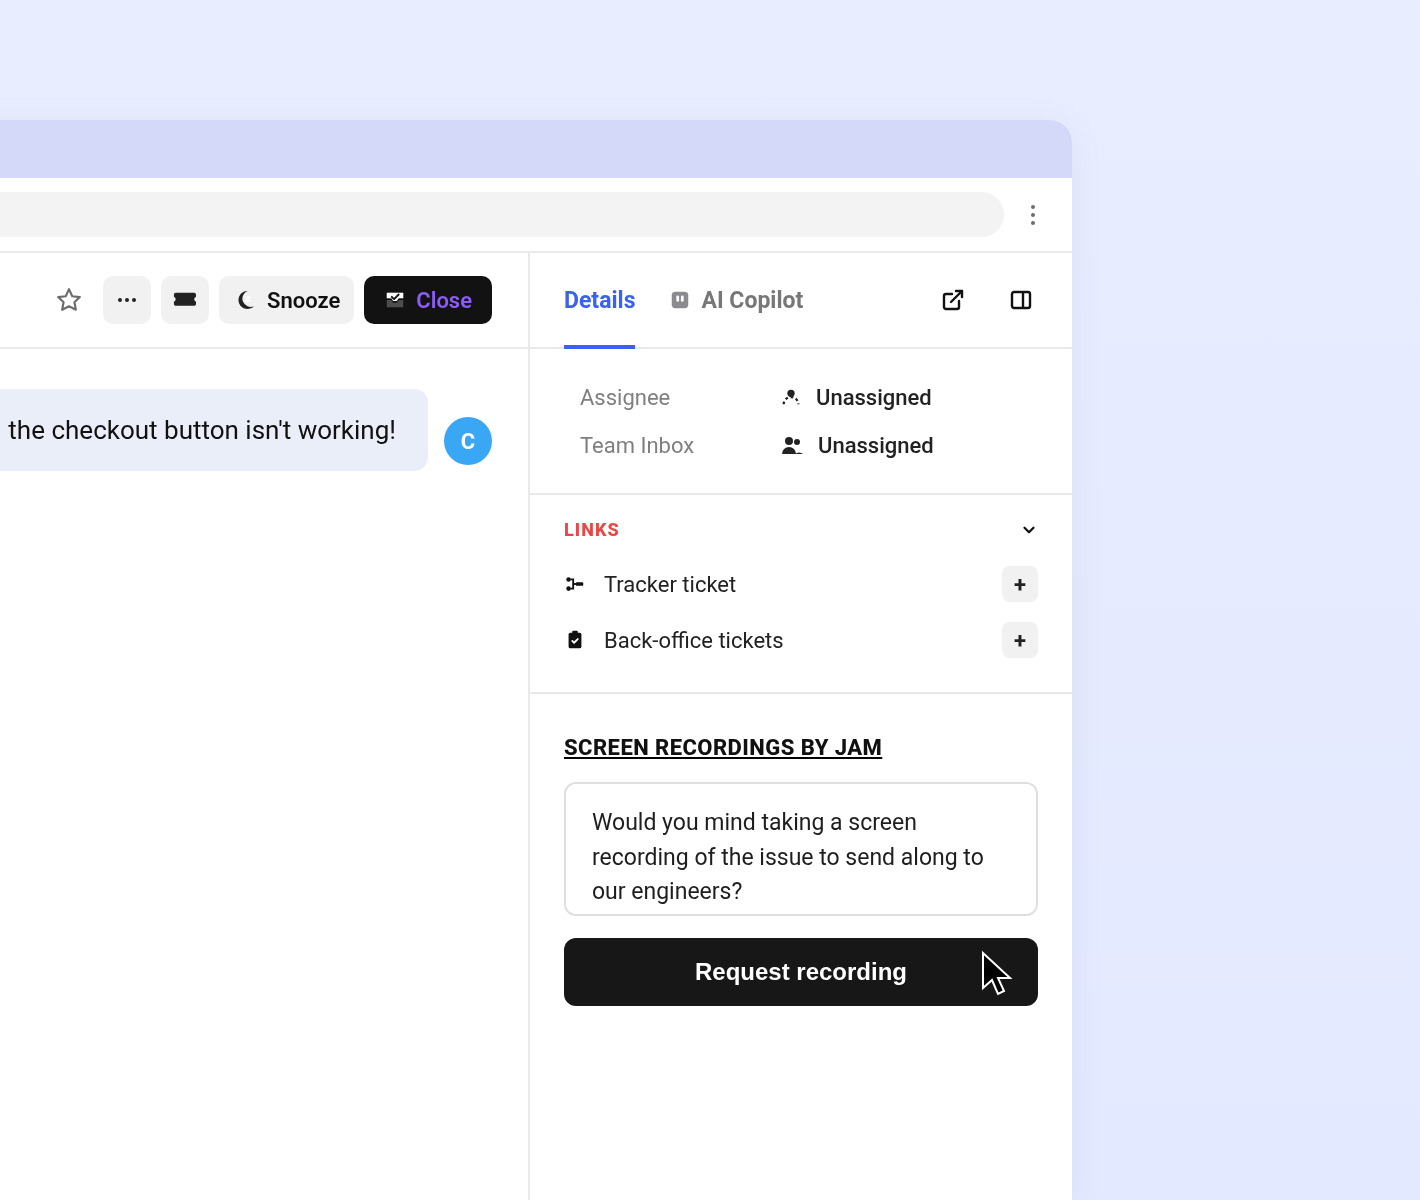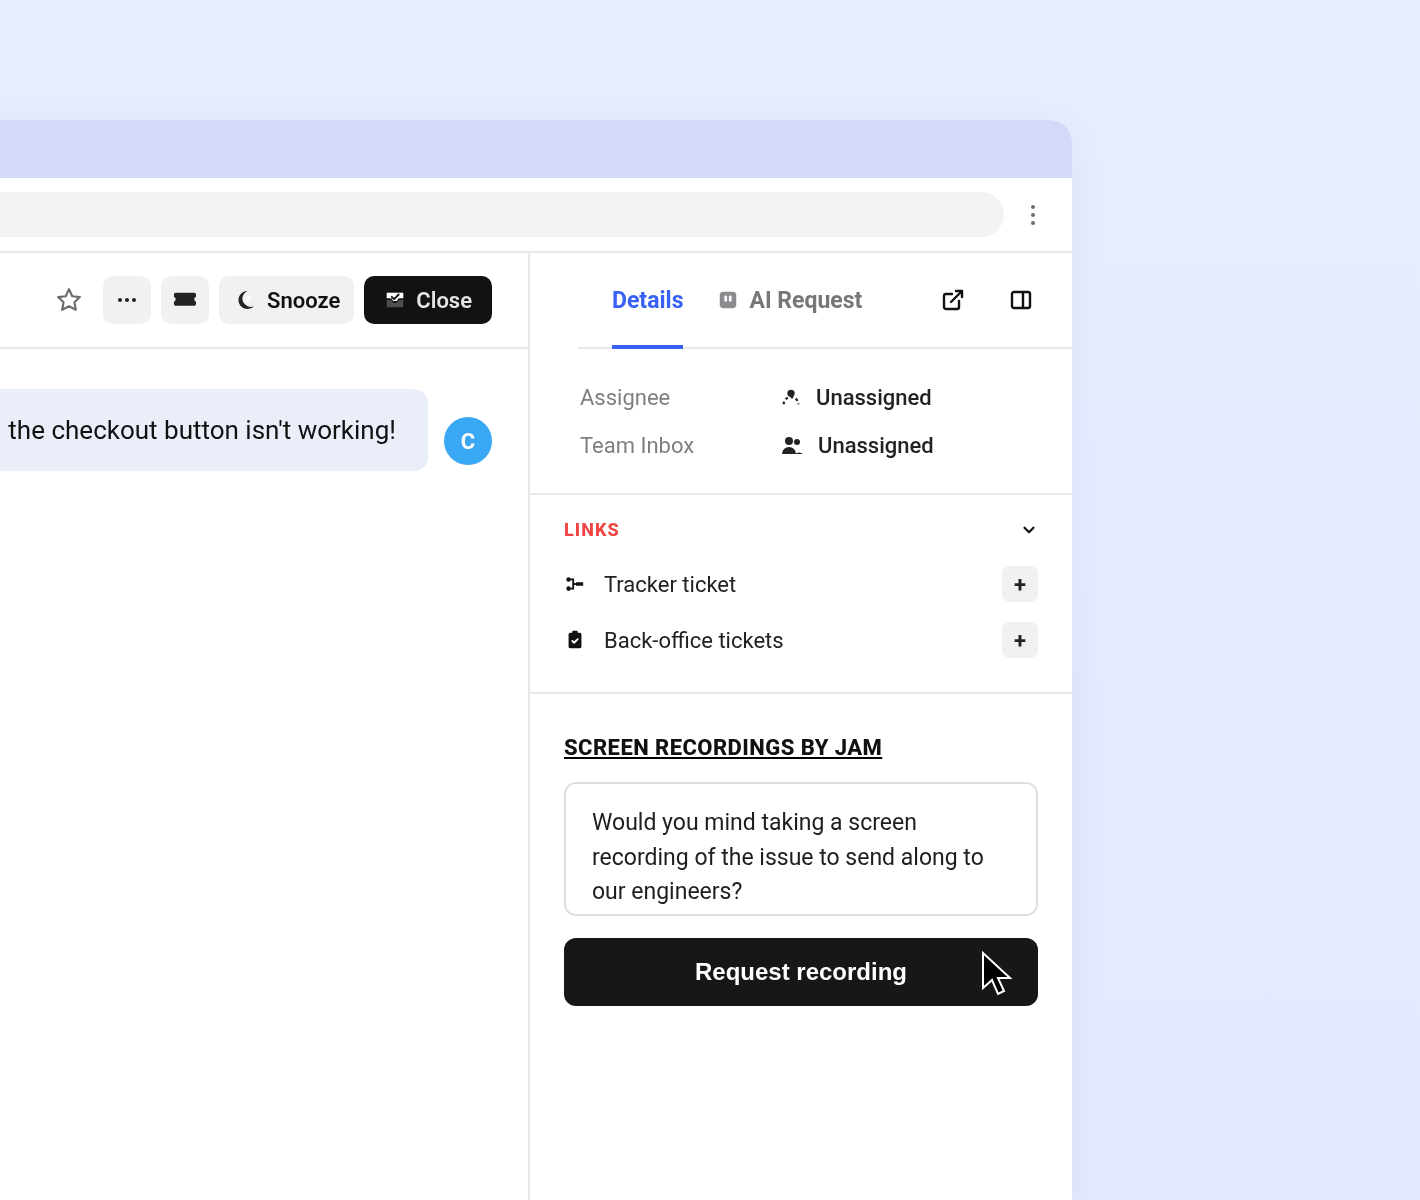--- a/index.html
+++ b/index.html
@@ -76,21 +76,21 @@
     justify-content: center;
     font-size: 22px;
     font-weight: 600;
     color: #111;
     padding: 0 14px;
     gap: 10px;
   }
   .tbtn.bare { background: transparent; padding: 0 10px; }
   .tbtn.grey { background: #f1f1f1; }
   .tbtn.icon-only { width: 48px; padding: 0; }
-  .tbtn.dark { background: #121212; color: #e5e5e5; padding: 8px 20px; }
+  .tbtn.dark { background: #121212; color: #8b5cf6; padding: 8px 20px; }
   .tbtn svg { display: block; }
 
   .conversation {
     padding: 40px 36px;
     display: flex;
     flex-direction: column;
     align-items: flex-end;
   }
   .bubble-row {
     display: flex;
@@ -121,21 +121,20 @@
     display: flex;
     flex-direction: column;
   }
   .tabs-row {
     height: 96px;
     display: flex;
     align-items: center;
     padding: 0 34px;
     gap: 34px;
     border-bottom: 2px solid #e9e9eb;
-    margin-left: 48px;
   }
   .tab {
     display: inline-flex; align-items: center; gap: 10px;
     font-size: 23px; font-weight: 700; color: #777;
     height: 100%;
   }
   .tab.active { color: #3861f6; position: relative; }
   .tab.active::after {
     content: ""; position: absolute; left: 0; right: 0; bottom: -2px; height: 4px; background: #3861f6;
   }
@@ -262,21 +261,21 @@
       <div class="tabs-row">
         <div class="tab active">
           <span>Details</span>
         </div>
         <div class="tab">
           <svg width="22" height="22" viewBox="0 0 24 24" fill="#8a8a8f">
               <rect x="3" y="3" width="18" height="18" rx="4"></rect>
               <rect x="8" y="7" width="3" height="7" rx="1.5" fill="#fff"></rect>
               <rect x="13" y="7" width="3" height="7" rx="1.5" fill="#fff"></rect>
             </svg>
-          <span>AI Request</span>
+          <span>AI Copilot</span>
         </div>
         <div class="tabs-spacer"></div>
         <div class="tabs-iconbtn">
           <svg width="24" height="24" viewBox="0 0 24 24" fill="none" stroke="#111" stroke-width="2.4" stroke-linecap="round" stroke-linejoin="round">
               <path d="M18 13v6a2 2 0 0 1-2 2H5a2 2 0 0 1-2-2V8a2 2 0 0 1 2-2h6"></path>
               <polyline points="15 3 21 3 21 9"></polyline>
               <line x1="10" y1="14" x2="21" y2="3"></line>
             </svg>
         </div>
         <div class="tabs-iconbtn">

